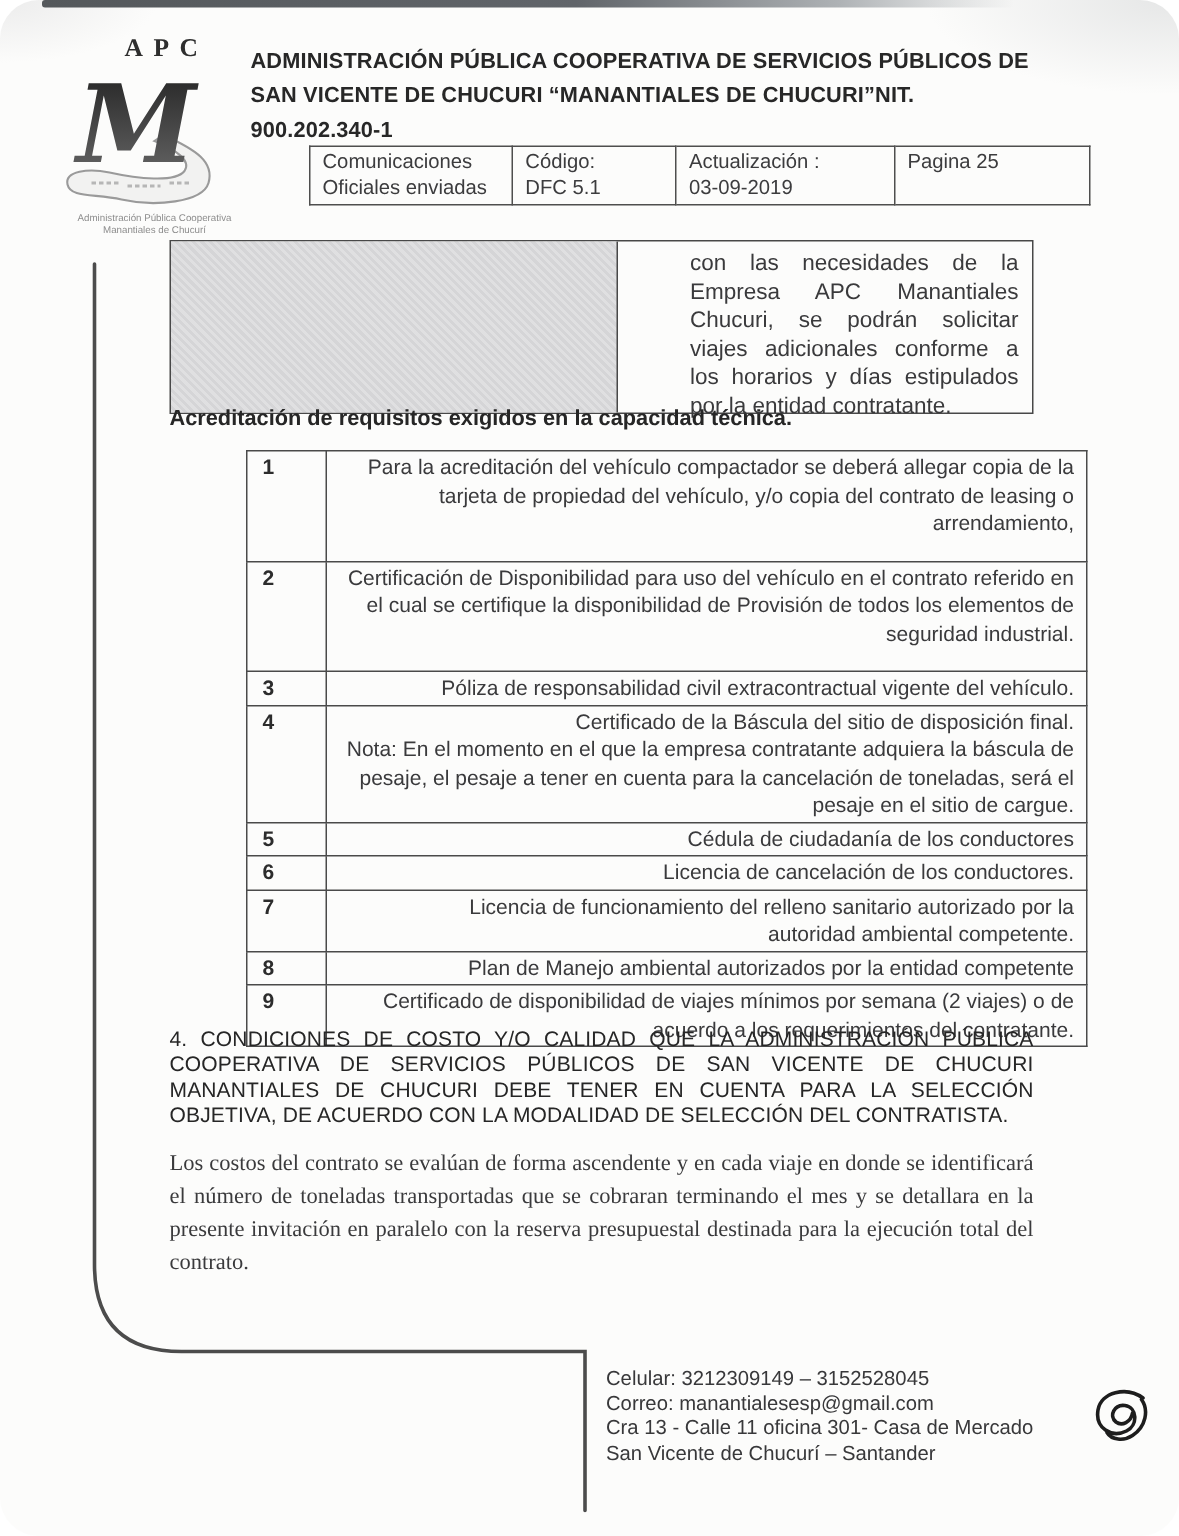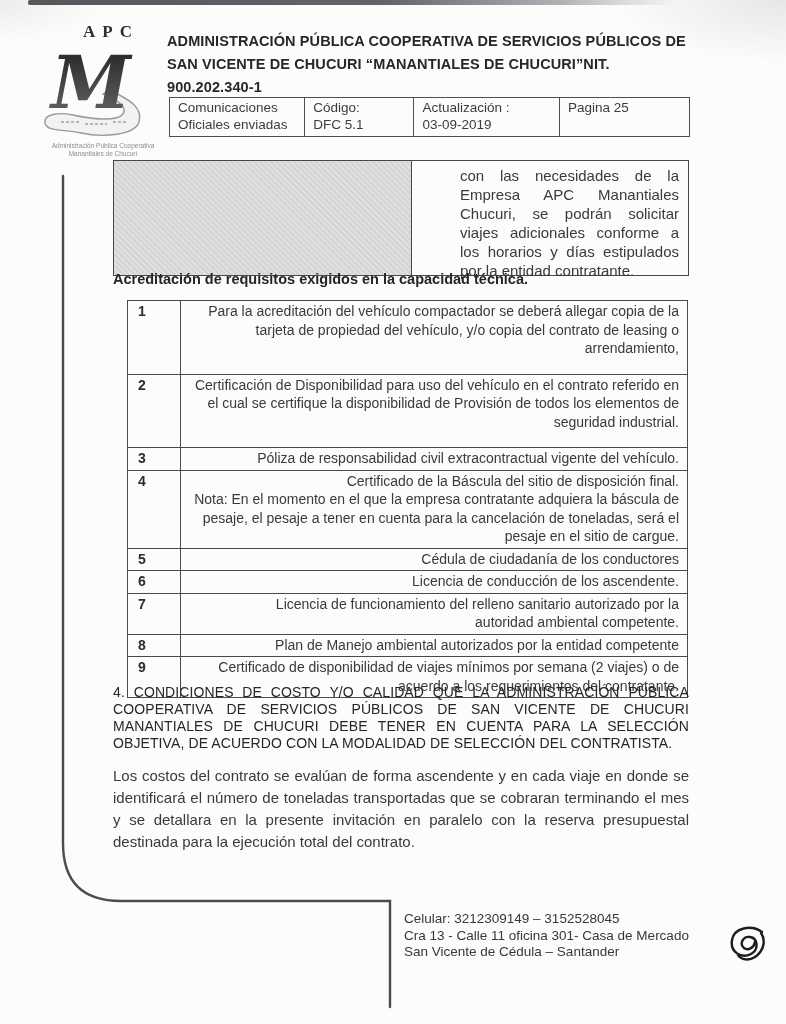--- a/index.html
+++ b/index.html
@@ -8,20 +8,21 @@
     font-family:"Liberation Sans", sans-serif;
     background:#ffffff;
   }
   .page{
     position:relative;width:786px;height:1024px;overflow:hidden;
     background:
       radial-gradient(230px 90px at 99% 0%, #e6e7e7, rgba(230,231,231,0) 70%),
       radial-gradient(150px 60px at 0% 0%, #ececec, rgba(236,236,236,0) 70%),
       #fcfcfb;
     color:#3e3e40;
+    border-radius:26px;
   }
   
   .scan-strip{
     position:absolute;left:28px;top:0;width:648px;height:5px;border-radius:2px;
     background:linear-gradient(to right,#54585b 0%,#61656a 55%,#aeb2b5 82%,rgba(190,193,195,0) 100%);
   }
   
   .logo{position:absolute;left:36px;top:22px;width:134px;text-align:center;}
   .logo .acronym{
     font-family:"Liberation Serif", serif;font-weight:bold;font-size:17px;
@@ -31,21 +32,21 @@
   .logo .caption{
     margin-top:2px;font-size:6.5px;line-height:8px;color:#8d8d8d;
     white-space:pre-line;filter:blur(0.35px);text-align:center;
   }
   
   .head-title{
     position:absolute;left:167px;top:30px;width:524px;
     font-weight:bold;font-size:14.5px;line-height:23px;text-align:left;
     color:#272727;letter-spacing:0.1px;
   }
-  table{border-collapse:collapse;}
+  table{border-collapse:collapse;margin-left:37px;}
   .info-table{position:absolute;left:169px;top:97px;width:521px;}
   .info-table td{
     border:1.6px solid #4e4e4e;font-size:13.5px;line-height:16.5px;
     padding:2px 8px 3px 8px;white-space:pre-line;vertical-align:top;color:#3c3c3e;
   }
   .info-table td.c0{width:26%;}
   .info-table td.c1{width:21%;}
   .info-table td.c2{width:28%;}
   .info-table td.c3{width:25%;}
   
@@ -77,21 +78,21 @@
   .req-table td.desc{white-space:pre-wrap;}
   .req-table tr.tall td{padding-bottom:16px;}
   
   .sec4-heading{
     position:absolute;left:113px;top:684px;width:576px;
     font-weight:normal;font-size:14px;line-height:17px;text-align:justify;
     color:#262626;letter-spacing:0.1px;
   }
   .sec4-para{
     position:absolute;left:113px;top:765px;width:576px;
-    font-size:15px;line-height:22px;text-align:justify;color:#3a3a3c;
+    font-size:15px;line-height:22px;text-align:justify;color:#3a3a3c;font-family:Liberation Serif, serif;
   }
   
   .frame-svg{position:absolute;left:0;top:0;pointer-events:none;}
   .contact{
     position:absolute;left:404px;top:911px;width:300px;
     font-size:13.5px;line-height:16.5px;color:#38383a;
   }
   .signature{position:absolute;left:724px;top:925px;}
   .banner{
     position:absolute;left:388px;top:983px;width:398px;height:27px;
@@ -174,21 +175,21 @@
       <td class="num">4</td>
       <td class="desc">Certificado de la Báscula del sitio de disposición final.
 Nota: En el momento en el que la empresa contratante adquiera la báscula de pesaje, el pesaje a tener en cuenta para la cancelación de toneladas, será el pesaje en el sitio de cargue.</td>
     </tr>
     <tr>
       <td class="num">5</td>
       <td class="desc">Cédula de ciudadanía de los conductores</td>
     </tr>
     <tr>
       <td class="num">6</td>
-      <td class="desc">Licencia de conducción de los ascendente.</td>
+      <td class="desc">Licencia de cancelación de los conductores.</td>
     </tr>
     <tr>
       <td class="num">7</td>
       <td class="desc">Licencia de funcionamiento del relleno sanitario autorizado por la
 autoridad ambiental competente.</td>
     </tr>
     <tr>
       <td class="num">8</td>
       <td class="desc">Plan de Manejo ambiental autorizados por la entidad competente</td>
     </tr>
@@ -197,22 +198,23 @@
       <td class="desc">Certificado de disponibilidad de viajes mínimos por semana (2 viajes) o de acuerdo a los requerimientos del contratante.</td>
     </tr>
   </tbody>
     </table>
 
   <div class="sec4-heading">4. CONDICIONES DE COSTO Y/O CALIDAD QUE LA ADMINISTRACIÓN PÚBLICA COOPERATIVA DE SERVICIOS PÚBLICOS DE SAN VICENTE DE CHUCURI MANANTIALES DE CHUCURI DEBE TENER EN CUENTA PARA LA SELECCIÓN OBJETIVA, DE ACUERDO CON LA MODALIDAD DE SELECCIÓN DEL CONTRATISTA.</div>
   <div class="sec4-para">Los costos del contrato se evalúan de forma ascendente y en cada viaje en donde se identificará el número de toneladas transportadas que se cobraran terminando el mes y se detallara en la presente invitación en paralelo con la reserva presupuestal destinada para la ejecución total del contrato.</div>
 
   <div class="contact">
     <div>Celular: 3212309149 – 3152528045</div>
+    <div>Correo: manantialesesp@gmail.com</div>
     <div>Cra 13 - Calle 11 oficina 301- Casa de Mercado</div>
-    <div>San Vicente de Cédula – Santander</div>
+    <div>San Vicente de Chucurí – Santander</div>
   </div>
 
   <svg class="signature" width="46" height="42" viewBox="0 0 46 42">
     <path d="M 38 7 C 27 -1 10 3 8 15 C 6 27 17 34 27 29 C 35 25 34 13 26 12 C 19 11 15 19 20 23 C 24 26 30 23 31 17 M 37 8 C 42 15 40 26 31 32 C 25 36 17 35 14 30" fill="none" stroke="#1d1d1d" stroke-width="2.4" stroke-linecap="round"></path>
   </svg>
 
 
 </div>
 
 </body></html>

